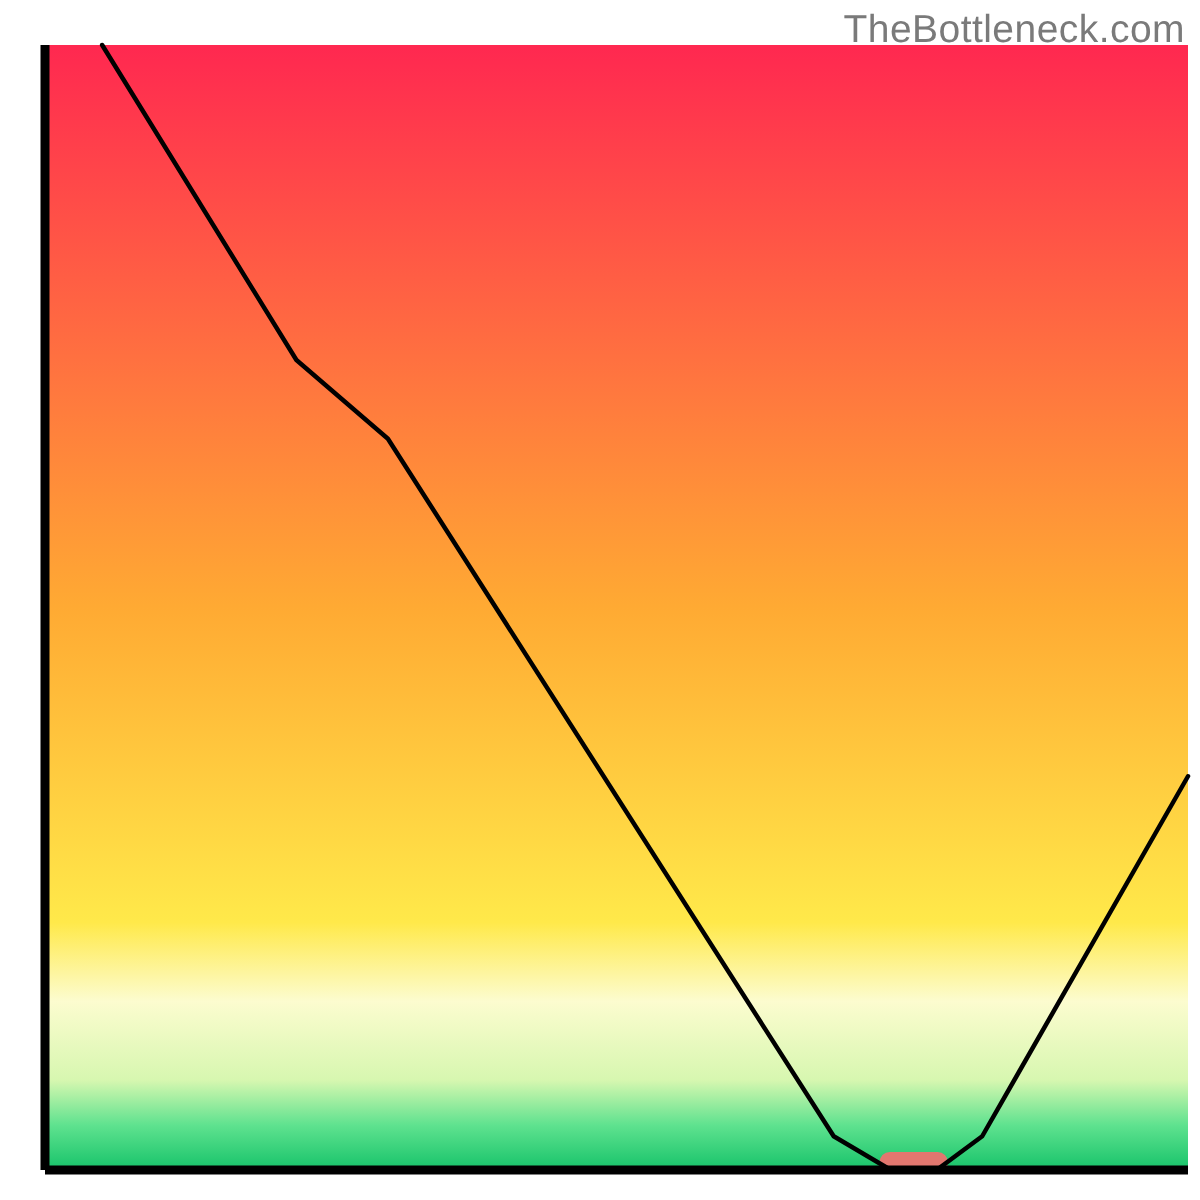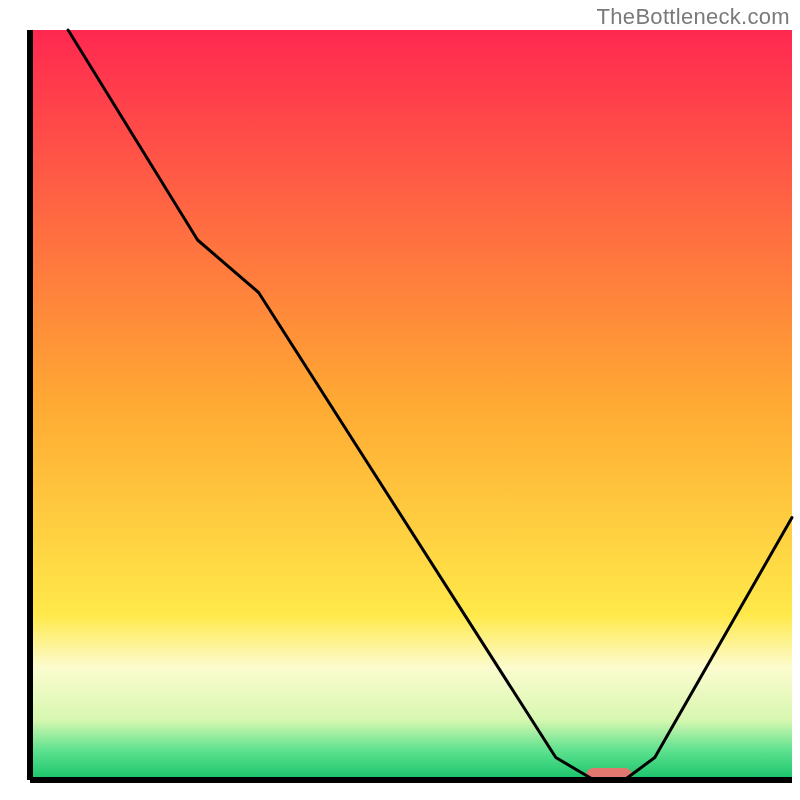--- a/index.html
+++ b/index.html
@@ -14,21 +14,21 @@
   .wrapper {
     position: relative;
     width: 800px;
     height: 800px;
   }
   .watermark {
     position: absolute;
     top: 4px;
     right: 10px;
     color: #7a7a7a;
-    font-size: 22px;
+    font-size: 26px;
     font-weight: 500;
     letter-spacing: 0.3px;
     z-index: 10;
   }
   svg.chart {
     position: absolute;
     left: 0;
     top: 0;
   }
 </style>

